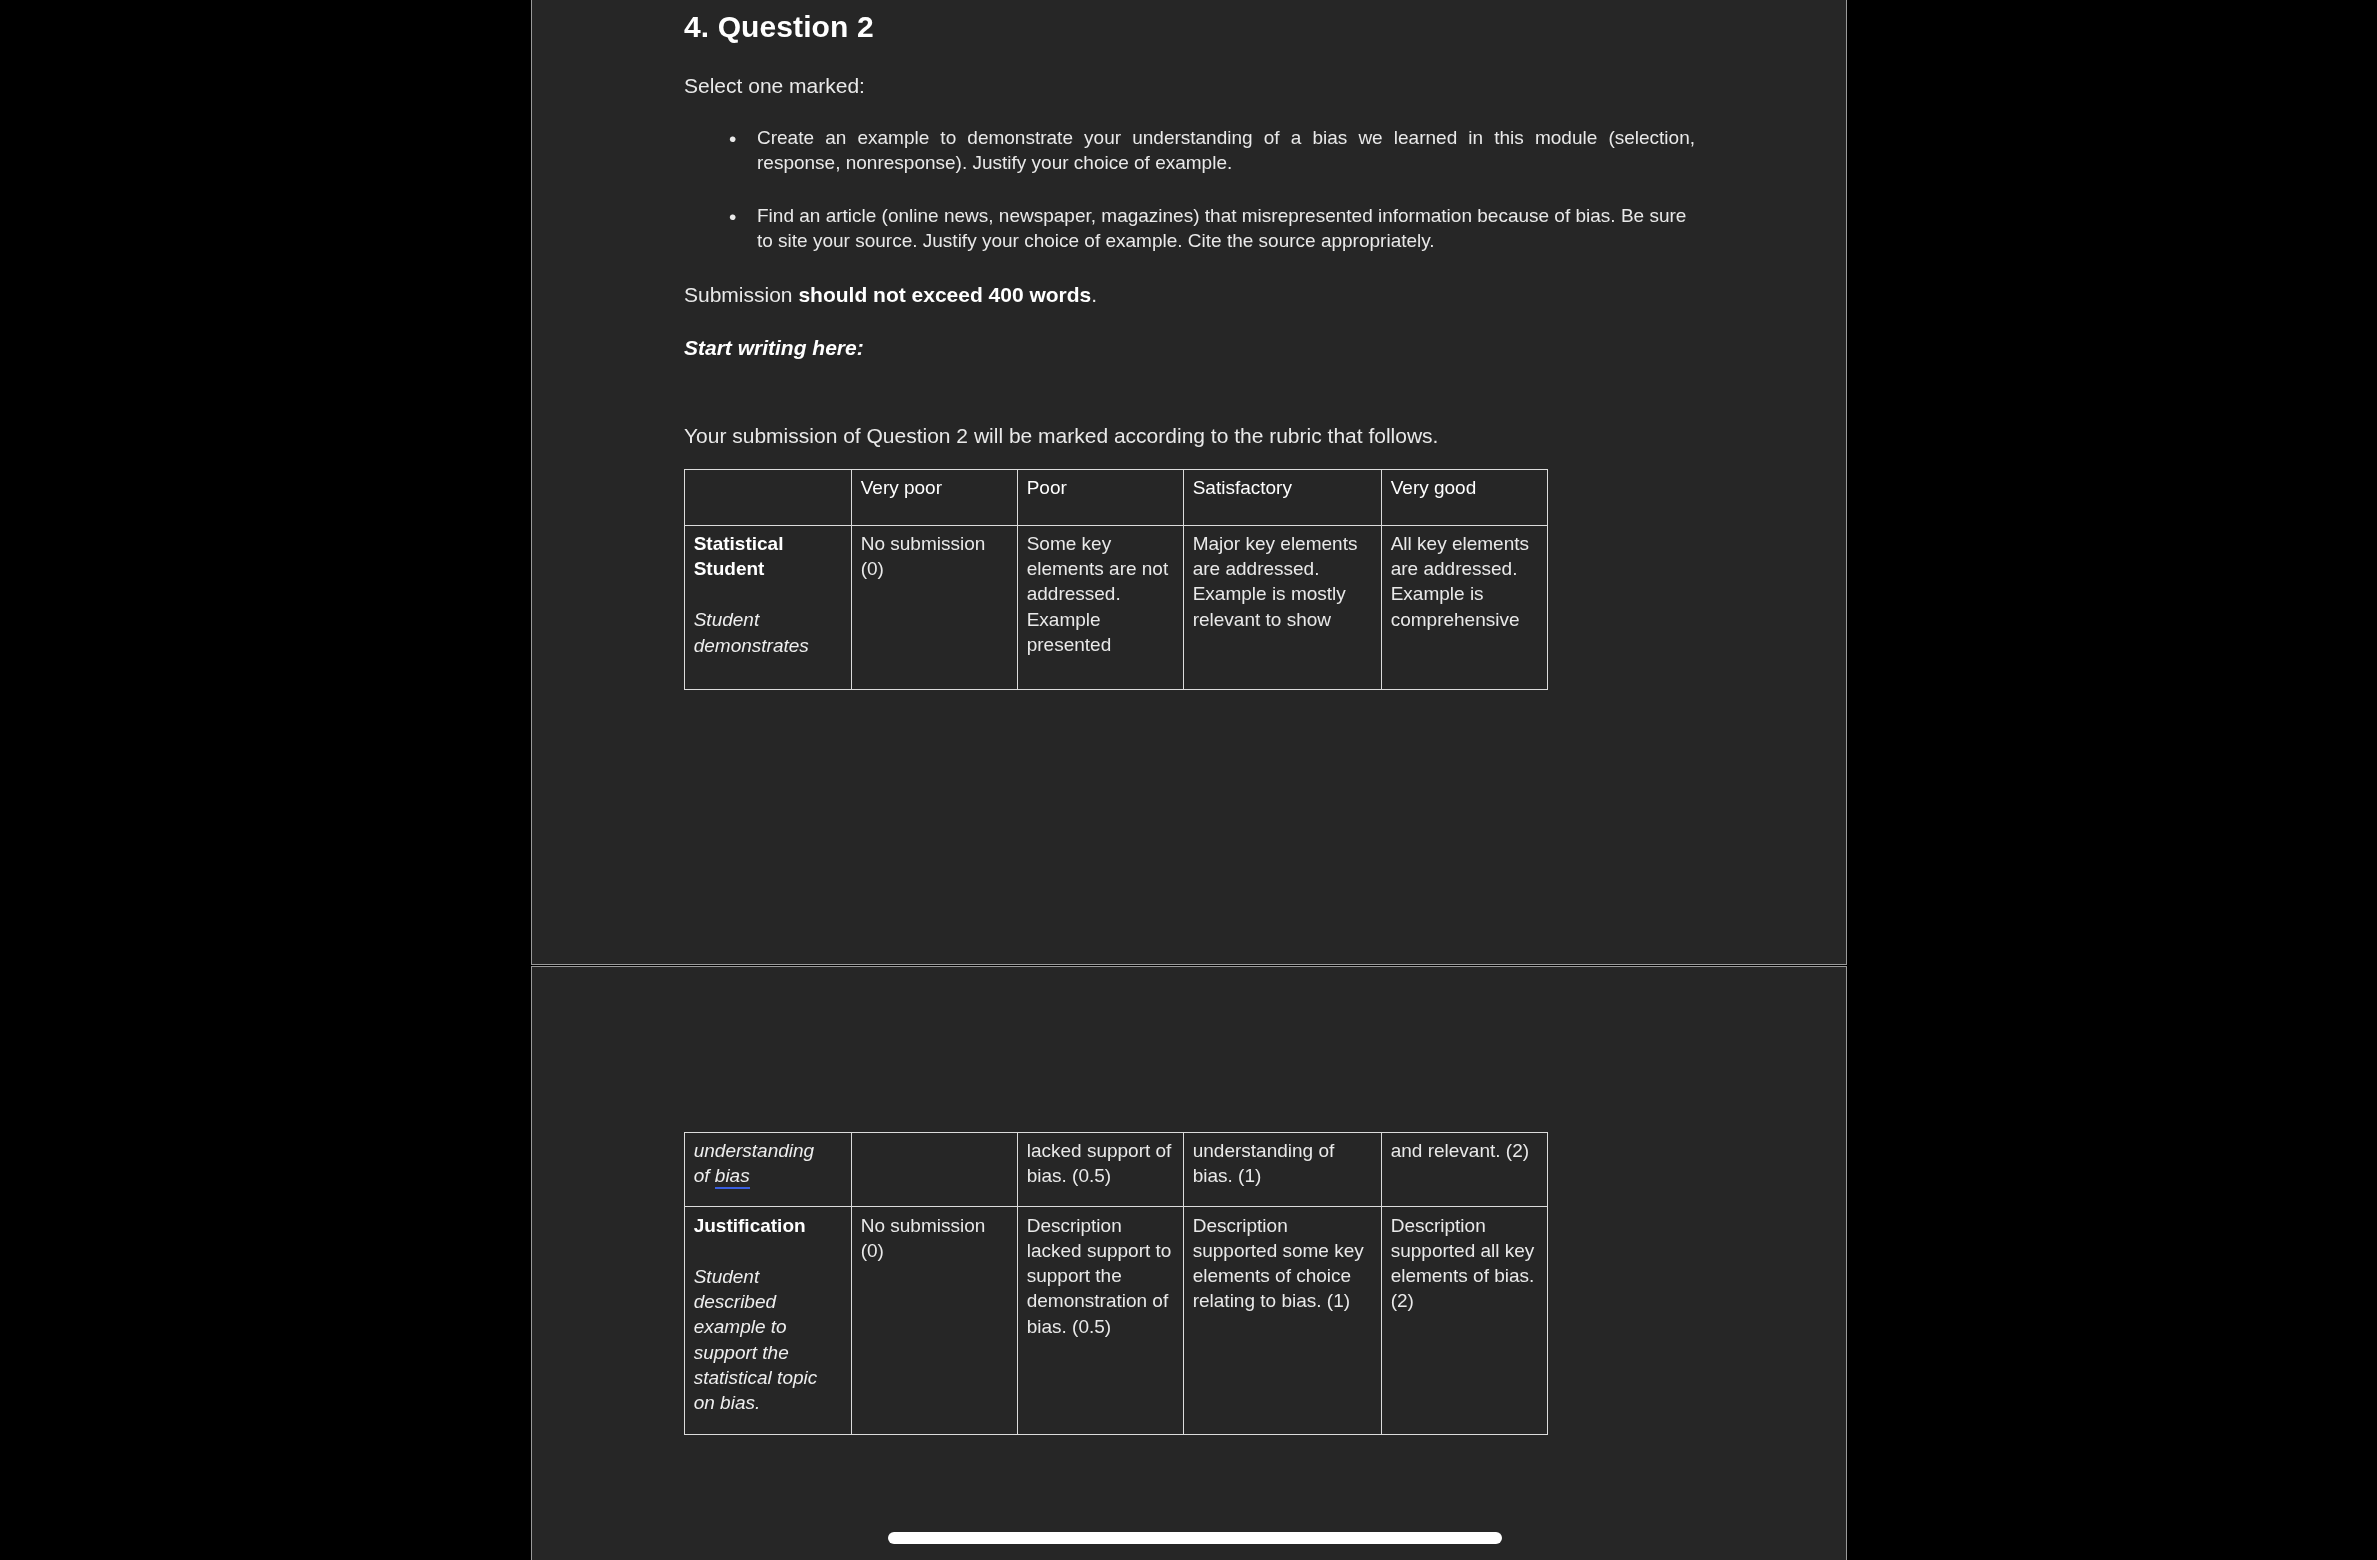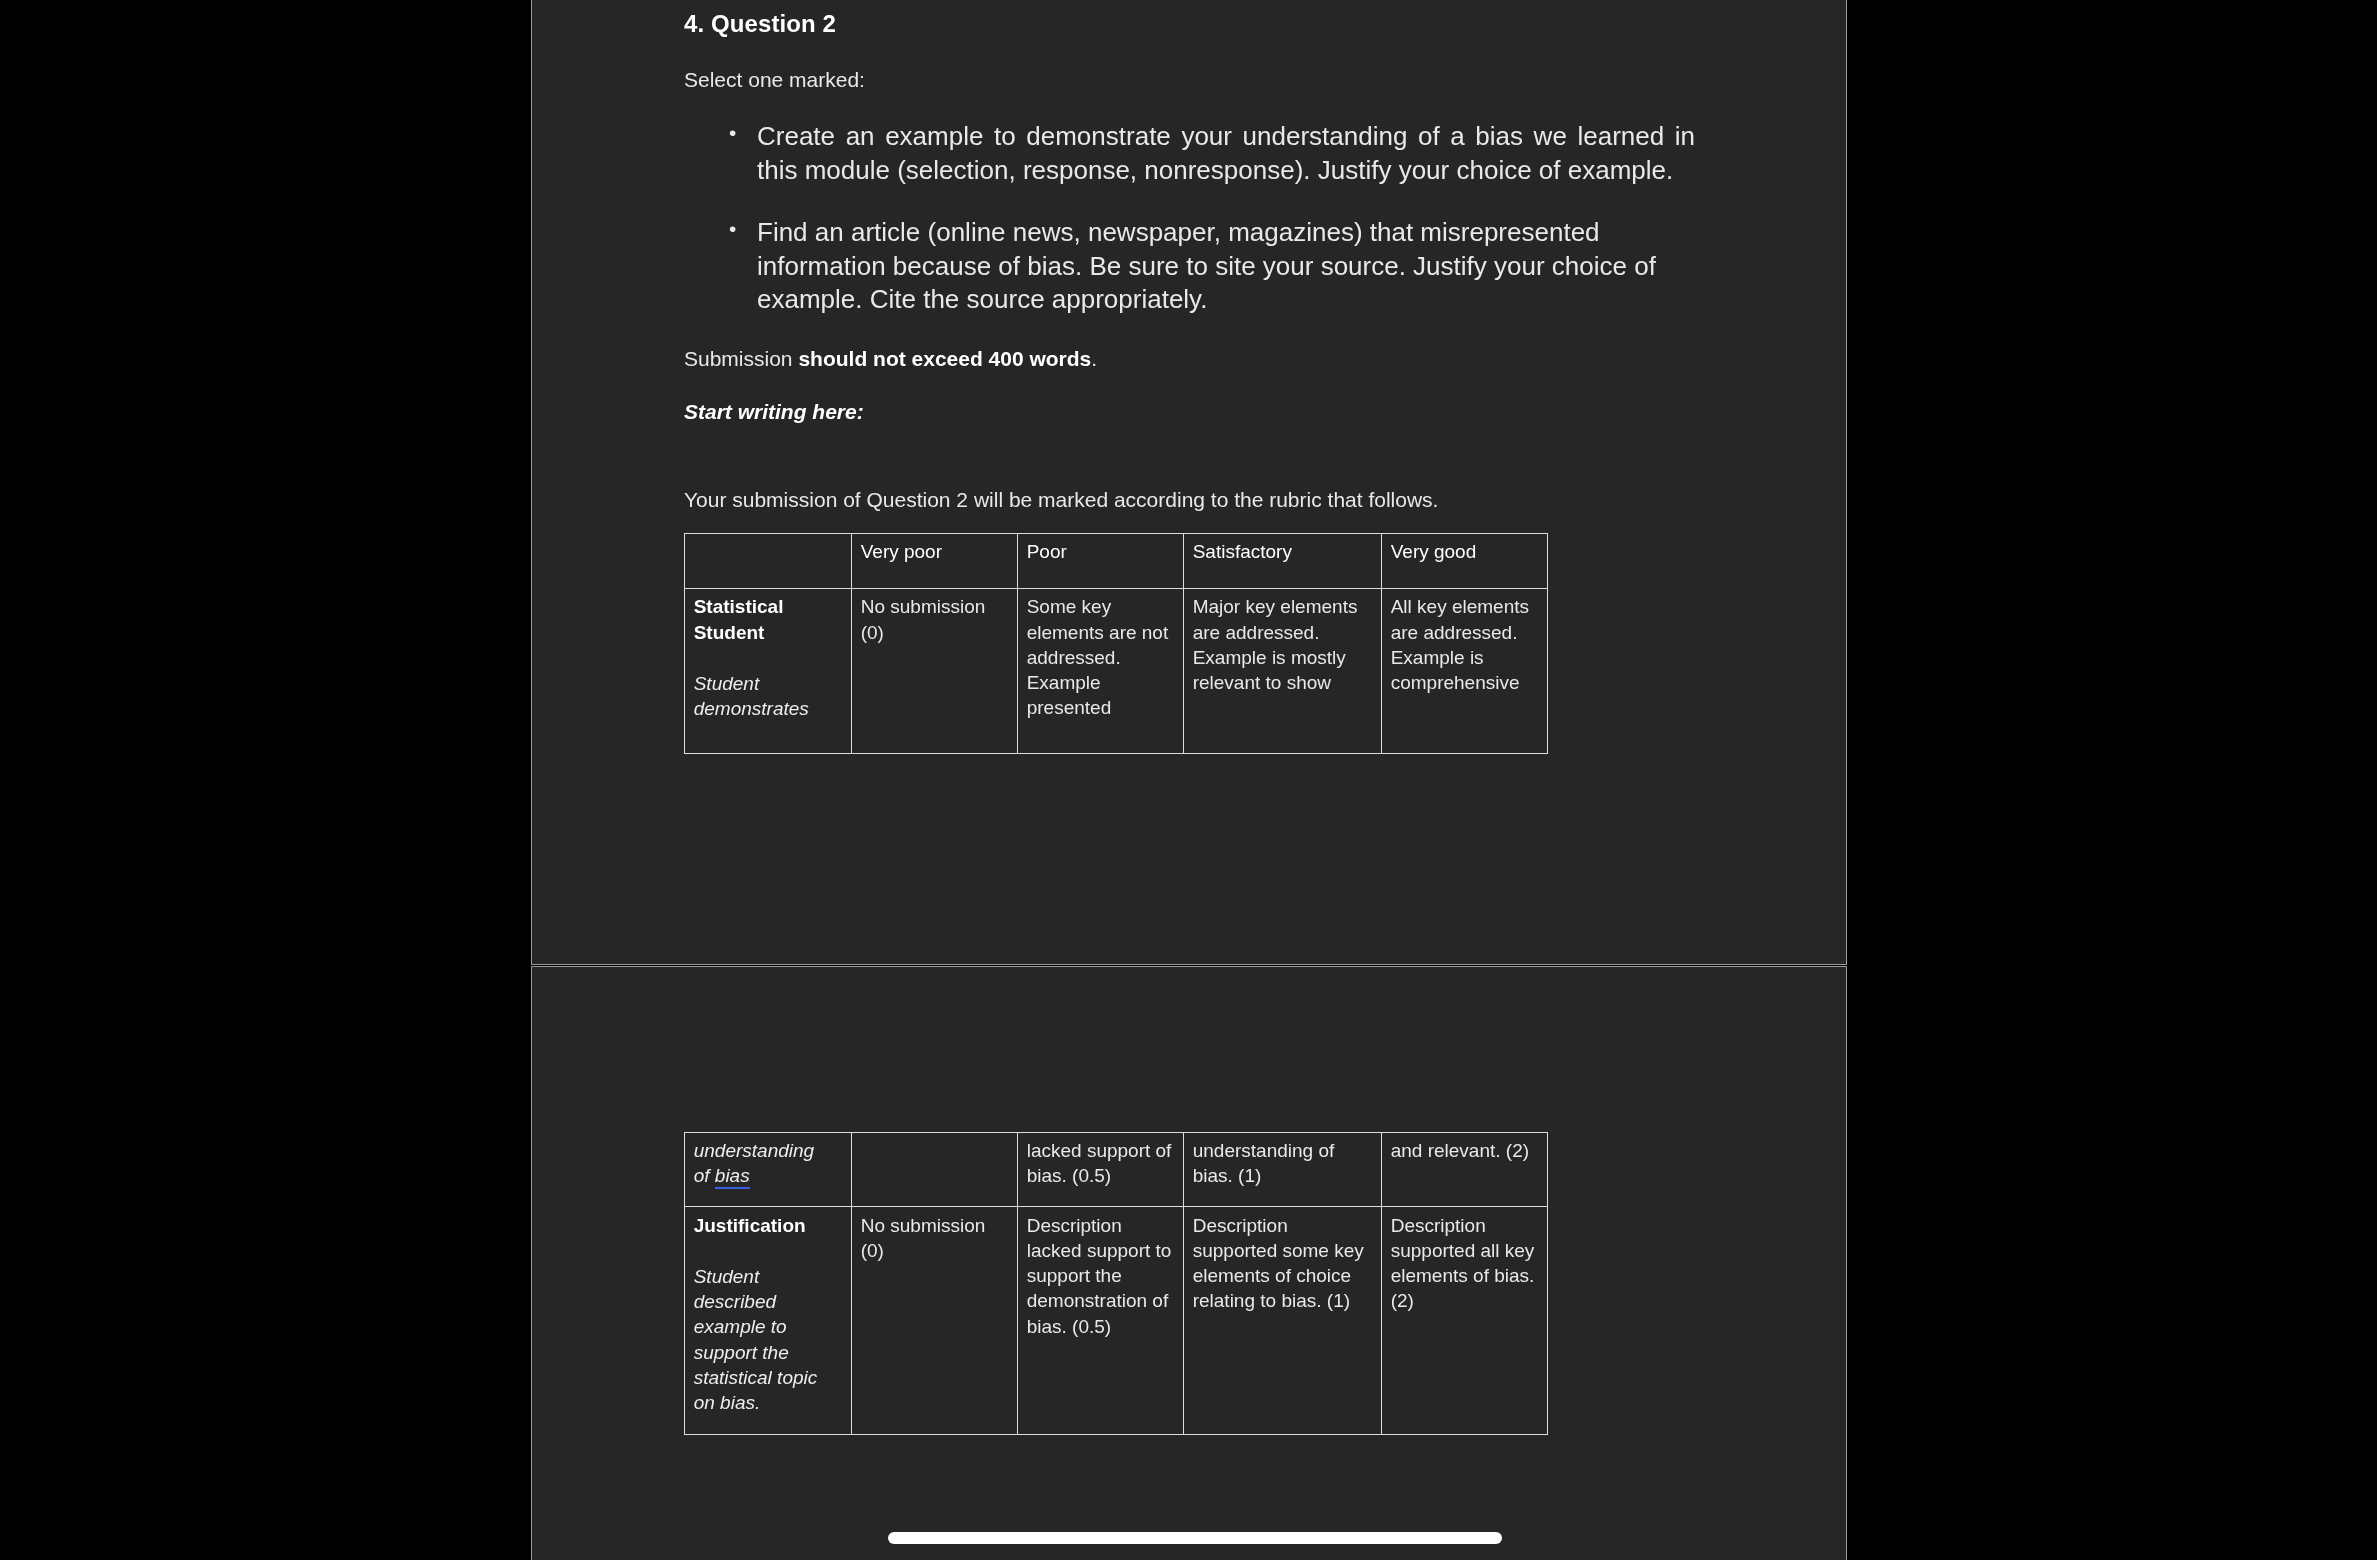--- a/index.html
+++ b/index.html
@@ -47,21 +47,21 @@
 
   .page-inner {
     position: absolute;
     left: 152px;
     width: 1011px;
     top: 0;
   }
 
   
   .q-title {
-    font-size: 24px;
+    font-size: 30px;
     font-weight: bold;
     letter-spacing: 0.1px;
     margin: 0;
     padding: 0;
     color: #ffffff;
   }
   .body-text {
     font-size: 21px;
     line-height: 1.28;
     color: #e9e9e9;
@@ -71,21 +71,21 @@
   .bold { font-weight: bold; color: #ffffff; }
   .italic-bold { font-style: italic; font-weight: bold; color: #ffffff; }
 
   ul.opts {
     margin: 0;
     padding: 0 0 0 52px;
     list-style: none;
   }
   ul.opts li {
     position: relative;
-    font-size: 26px;
+    font-size: 19px;
     line-height: 1.29;
     color: #e9e9e9;
     text-align: justify;
     margin-bottom: 29px;
     padding-left: 21px;
   }
   ul.opts li:last-child { margin-bottom: 0; }
   ul.opts li::before {
     content: "\2022";
     position: absolute;

